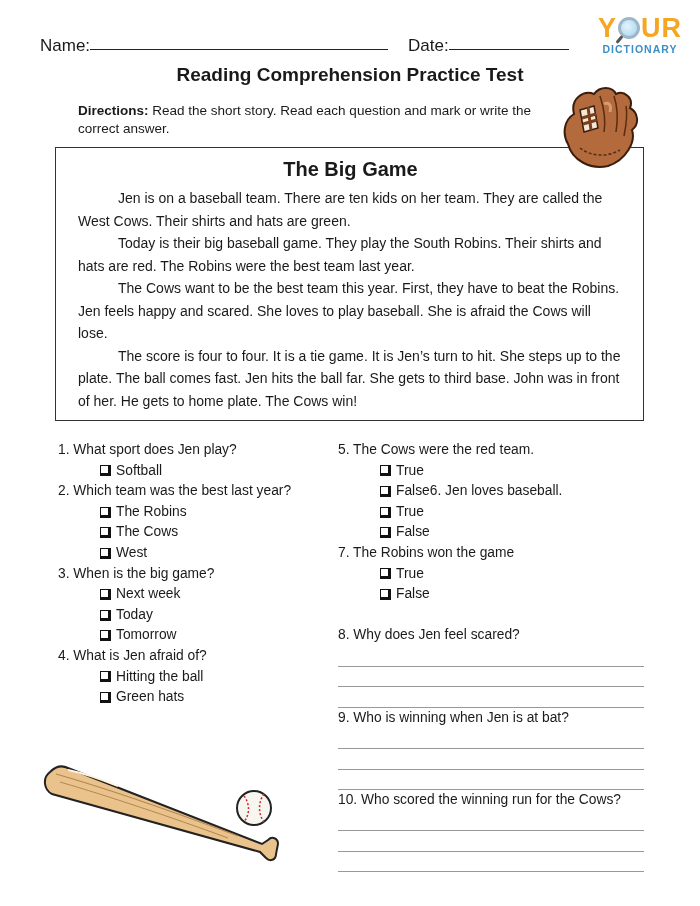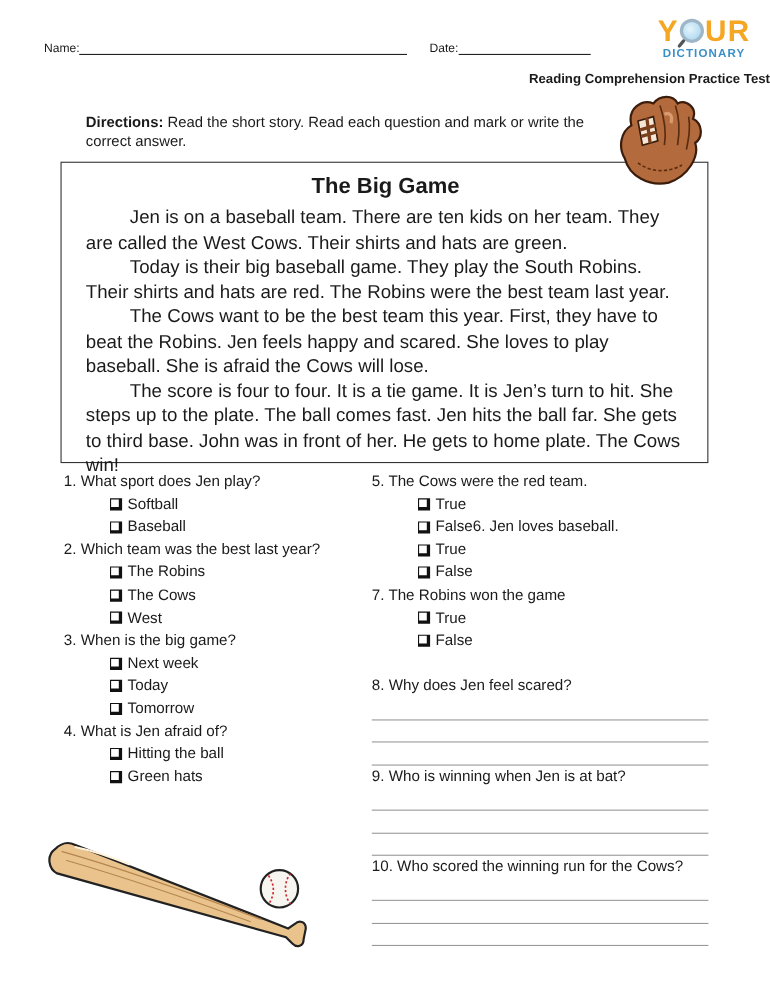--- a/index.html
+++ b/index.html
@@ -1,42 +1,42 @@
 <!DOCTYPE html>
 <html><head>
   <meta charset="utf-8">
   <style>
     * { box-sizing: border-box; margin: 0; padding: 0; }
     html, body { width: 700px; height: 906px; background: #ffffff; overflow: hidden; }
     body { position: relative; font-family: "Liberation Sans", sans-serif; color: #1a1a1a; }
 
-    .name-row { position: absolute; top: 36px; left: 40px; font-size: 11px; display: flex; align-items: flex-end; }
+    .name-row { position: absolute; top: 36px; left: 40px; font-size: 17px; display: flex; }
     .name-row .lbl { white-space: nowrap; }
     .blank { display: inline-block; border-bottom: 1px solid #222; height: 14px; }
     .blank.name { width: 298px; margin-right: 20px; }
     .blank.date { width: 120px; }
 
     .logo { position: absolute; top: 14px; left: 594px; width: 92px; text-align: center; }
     .logo .your { font-size: 27px; font-weight: bold; color: #f5a623; letter-spacing: 1px; line-height: 28px; display: flex; justify-content: center; align-items: center; }
     .logo .your .o { display: inline-block; width: 22px; height: 22px; border-radius: 50%; border: 3px solid #9fb6c8; background: radial-gradient(circle at 40% 40%, #e6f4fb, #9fd3ef); position: relative; margin: 0 1px; }
     .logo .your .o::after { content: ""; position: absolute; width: 3px; height: 9px; background: #555; left: -3px; bottom: -8px; transform: rotate(40deg); border-radius: 2px; }
     .logo .dict { font-size: 10.5px; font-weight: bold; color: #3a8fc8; letter-spacing: 1px; margin-top: 1px; }
 
-    .title { position: absolute; top: 64px; left: 0; width: 700px; text-align: right; font-size: 12px; font-weight: bold; }
+    .title { position: absolute; top: 64px; left: 0; width: 700px; text-align: center; font-size: 19px; font-weight: bold; }
 
     .directions { position: absolute; top: 102px; left: 78px; width: 480px; font-size: 13.5px; line-height: 18px; }
     .directions b { font-weight: bold; text-align: right; }
 
     .glove { position: absolute; top: 84px; left: 560px; width: 82px; height: 86px; }
 
     .story-box { position: absolute; top: 147px; left: 55px; width: 589px; height: 274px; border: 1.5px solid #333; padding: 10px 20px 0 22px; }
     .story-title { text-align: center; font-weight: bold; font-size: 20px; margin-bottom: 6px; }
-    .story p { font-size: 17px; line-height: 22.5px; text-indent: 40px; }
+    .story p { font-size: 14px; line-height: 22.5px; text-indent: 40px; }
 
-    .col { position: absolute; top: 428px; font-size: 13.8px; }
+    .col { position: absolute; top: 440px; font-size: 13.8px; }
     .col.left { left: 58px; width: 270px; }
     .col.right { left: 338px; width: 310px; }
     .q { line-height: 20.6px; }
     .opt { line-height: 20.6px; padding-left: 42px; display: flex; align-items: center; }
     .cb { display: inline-block; width: 11px; height: 11px; border: 1.5px solid #111; border-right-width: 3px; border-bottom-width: 3px; margin-right: 5px; flex: none; }
     .gap { height: 20.6px; }
     .line { height: 20.6px; border-bottom: 1px solid #999; width: 306px; }
 
     .bat { position: absolute; top: 760px; left: 38px; width: 250px; height: 105px; }
   </style>
@@ -82,24 +82,20 @@
   <path d="M40 12 C44 24, 46 36, 44 48 M54 12 C58 24, 58 36, 56 48 M66 22 C68 32, 66 42, 64 52" stroke="#5a2c10" stroke-width="1.5" fill="none"></path>
   <path d="M20 64 C30 72, 46 74, 60 66" stroke="#5a2c10" stroke-width="1.5" fill="none" stroke-dasharray="3 2"></path>
   <path d="M44 20 C48 18, 52 20, 50 28" stroke="#d89a6e" stroke-width="3" fill="none"></path>
 </svg>
 
 <div class="col left">
   <div class="q">1. What sport does Jen play?</div>
   <div class="opt">
       <span class="cb"></span>
       <span>Softball</span>
-    </div>
-  <div class="opt">
-      <span class="cb"></span>
-      <span>Baseball</span>
     </div>
 
   <div class="q">2. Which team was the best last year?</div>
   <div class="opt">
       <span class="cb"></span>
       <span>The Robins</span>
     </div>
   <div class="opt">
       <span class="cb"></span>
       <span>The Cows</span>

